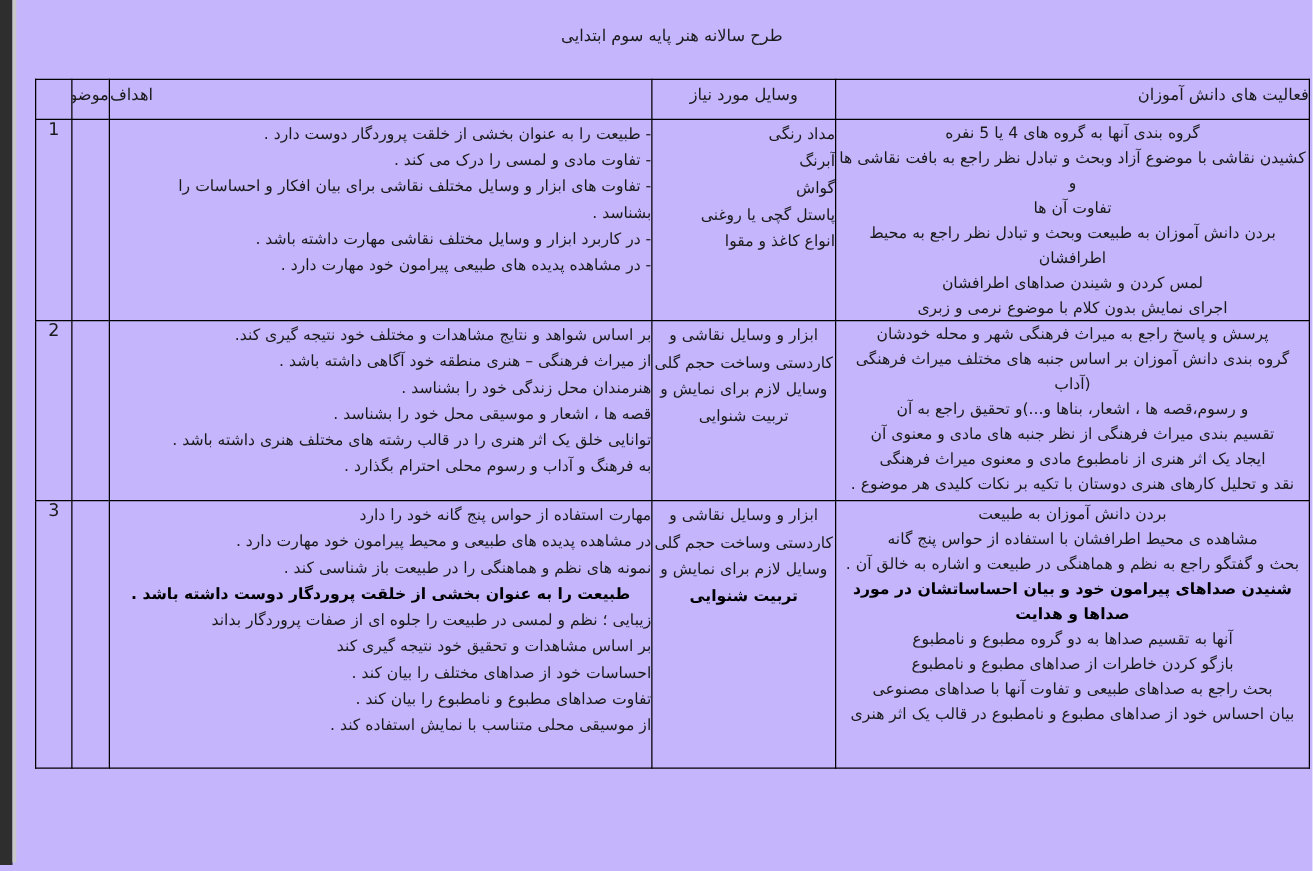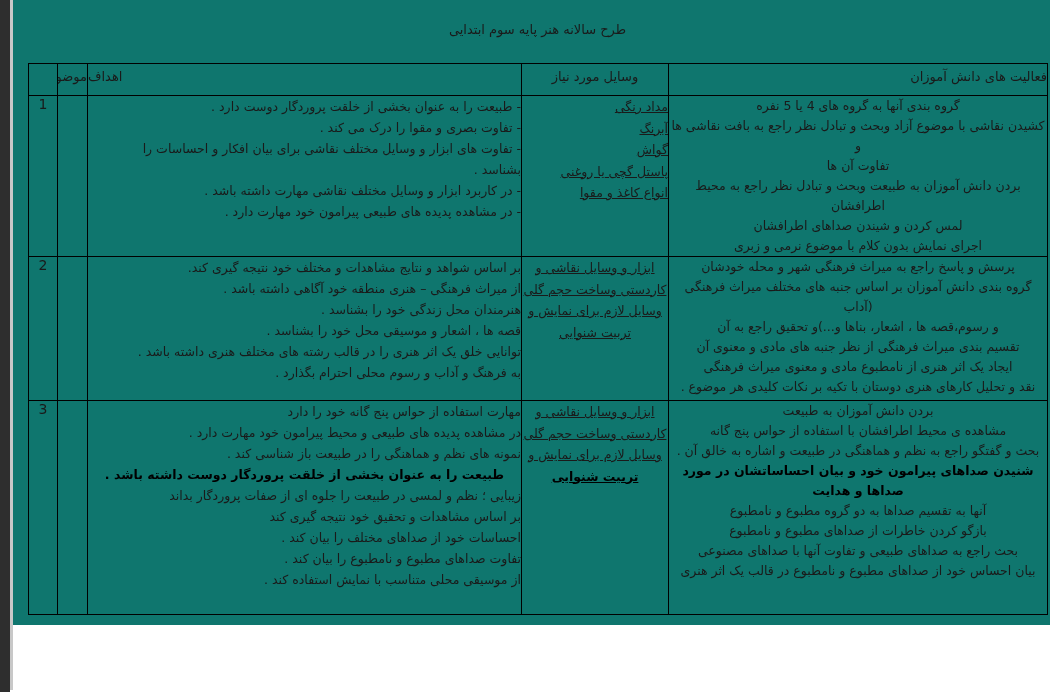--- a/index.html
+++ b/index.html
@@ -8,22 +8,22 @@
     background: #ffffff;
     width: 1050px;
     height: 697px;
     overflow: hidden;
     font-family: "DejaVu Sans", sans-serif;
     color: #1a1a1a;
   }
   .page {
     position: relative;
     width: 1050px;
-    height: 625px;
-    background: #0f766e;
+    height: 697px;
+    background: #c4b5fd;
   }
   .left-bar {
     position: absolute;
     left: 0; top: 0;
     width: 10px;
     height: 692px;
     background: #2e2e2e;
   }
   .left-bar-edge {
     position: absolute;
@@ -66,21 +66,21 @@
   th.h-topic      { text-align: center; font-size: 12px; }
   th.h-number     { text-align: center; }
 
   tr.row-1 { height: 140px; }
   tr.row-2 { height: 144px; }
   tr.row-3 { height: 214px; }
 
   td.cell-activities { text-align: center; padding: 5px 6px 0 6px; }
   td.cell-activities .line { line-height: 20px; }
   td.cell-materials  { padding: 5px 8px 0 4px; }
-  td.cell-materials .line { line-height: 21.5px; text-decoration: underline; }
+  td.cell-materials .line { line-height: 21.5px; }
   tr.row-1 td.cell-materials { text-align: right; }
   tr.row-2 td.cell-materials,
   tr.row-3 td.cell-materials { text-align: center; }
   td.cell-objectives { text-align: right; padding: 5px 8px 0 4px; }
   td.cell-objectives .line { line-height: 21px; }
   td.cell-number { text-align: center; padding-top: 5px; font-size: 14px; }
 
   td.cell-topic { padding: 0; }
 
   .line.bold { font-weight: bold; color: #000000; text-align: center; }
@@ -123,21 +123,21 @@
           </td>
           <td class="cell-materials">
             <div class="line">مداد رنگی</div>
             <div class="line">آبرنگ</div>
             <div class="line">گواش</div>
             <div class="line">پاستل گچی یا روغنی</div>
             <div class="line">انواع کاغذ و مقوا</div>
           </td>
           <td class="cell-objectives">
             <div class="line">- طبیعت را به عنوان بخشی از خلقت پروردگار دوست دارد .</div>
-            <div class="line">- تفاوت بصری و مقوا را درک می کند .</div>
+            <div class="line">- تفاوت مادی و لمسی را درک می کند .</div>
             <div class="line">- تفاوت های ابزار و وسایل مختلف نقاشی برای بیان افکار و احساسات را</div>
             <div class="line">بشناسد .</div>
             <div class="line">- در کاربرد ابزار و وسایل مختلف نقاشی مهارت داشته باشد .</div>
             <div class="line">- در مشاهده پدیده های طبیعی پیرامون خود مهارت دارد .</div>
           </td>
           <td class="cell-topic"></td>
           <td class="cell-number">1</td>
         </tr>
         <tr class="row-2">
           <td class="cell-activities">

